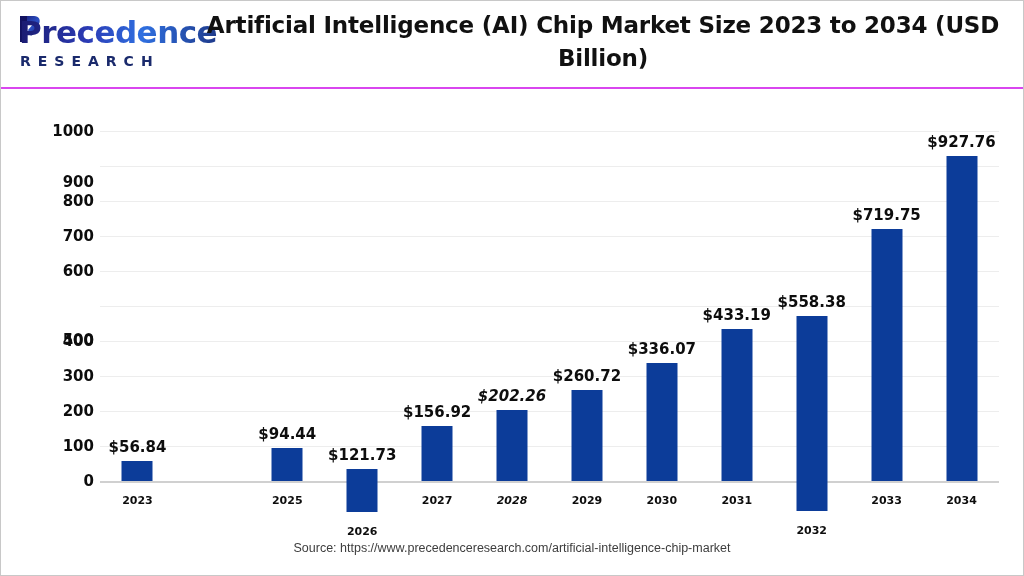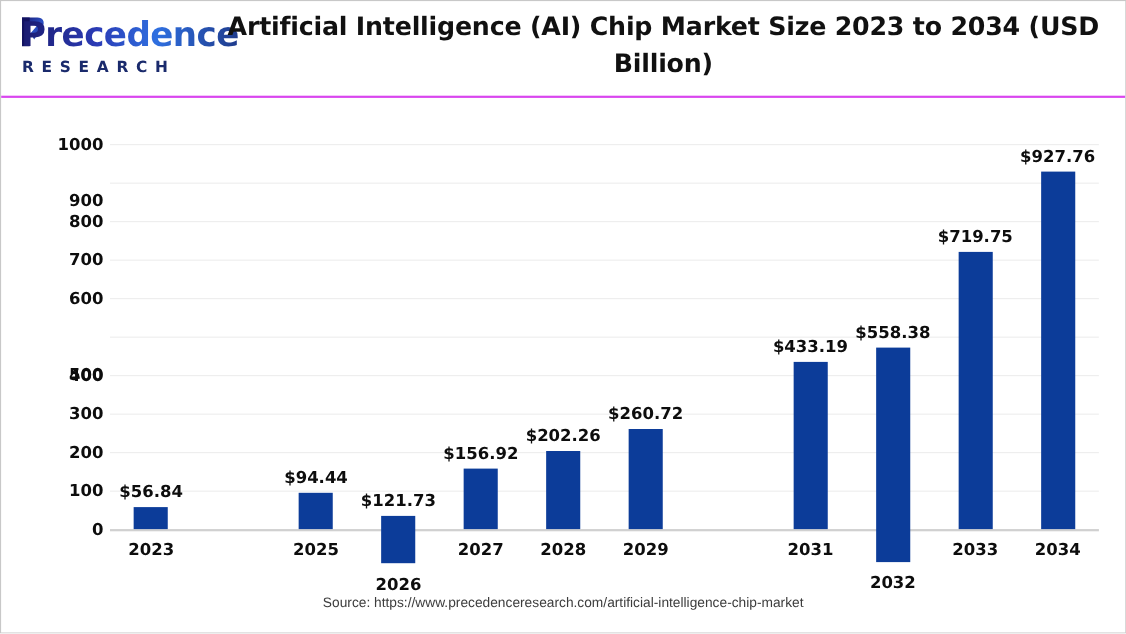--- a/index.html
+++ b/index.html
@@ -164,21 +164,21 @@
     color: #0d0d0d;
     white-space: nowrap;
     line-height: 15px;
   }
   .xtick {
     position: absolute;
     left: 50%;
     transform: translateX(-50%);
     top: 404px;
     font-family: "DejaVu Sans", sans-serif;
-    font-size: 15px;
+    font-size: 11px;
     font-weight: bold;
     color: #0d0d0d;
     white-space: nowrap;
     line-height: 15px;
   }
 
   
   #source-note {
     position: absolute;
     left: 0;
@@ -258,30 +258,35 @@
         <div class="bar-slot" style="left: 224.75px; width: 74.9167px; margin-top: 31px;">
           <div class="bar" title="2026: $121.73" style="height: 42.6055px; background: rgb(12, 60, 153);"></div>
           <div class="bar-label" style="top: 328.394px;">$121.73</div>
           <div class="xtick">2026</div>
         </div>
         <div class="bar-slot" style="left: 299.667px; width: 74.9167px;">
           <div class="bar" title="2027: $156.92" style="height: 54.922px; background: rgb(12, 60, 153);"></div>
           <div class="bar-label" style="top: 316.078px;">$156.92</div>
           <div class="xtick">2027</div>
         </div>
-        <div class="bar-slot" style="left: 374.583px; width: 74.9167px;">
+        <div class="bar-slot" style="left: 374.583px; width: 74.9167px; font-style: italic;">
           <div class="bar" title="2028: $202.26" style="height: 70.791px; background: rgb(12, 60, 153);"></div>
           <div class="bar-label" style="top: 300.209px;">$202.26</div>
           <div class="xtick">2028</div>
         </div>
         <div class="bar-slot" style="left: 449.5px; width: 74.9167px;">
           <div class="bar" title="2029: $260.72" style="height: 91.252px; background: rgb(12, 60, 153);"></div>
           <div class="bar-label" style="top: 279.748px;">$260.72</div>
           <div class="xtick">2029</div>
         </div>
+        <div class="bar-slot" style="left: 524.417px; width: 74.9167px;">
+          <div class="bar" title="2030: $336.07" style="height: 117.624px; background: rgb(12, 60, 153);"></div>
+          <div class="bar-label" style="top: 253.375px;">$336.07</div>
+          <div class="xtick">2030</div>
+        </div>
         <div class="bar-slot" style="left: 599.333px; width: 74.9167px;">
           <div class="bar" title="2031: $433.19" style="height: 151.617px; background: rgb(12, 60, 153);"></div>
           <div class="bar-label" style="top: 219.383px;">$433.19</div>
           <div class="xtick">2031</div>
         </div>
         <div class="bar-slot" style="left: 674.25px; width: 74.9167px; margin-top: 30px;">
           <div class="bar" title="2032: $558.38" style="height: 195.433px; background: rgb(12, 60, 153);"></div>
           <div class="bar-label" style="top: 175.567px;">$558.38</div>
           <div class="xtick">2032</div>
         </div>

